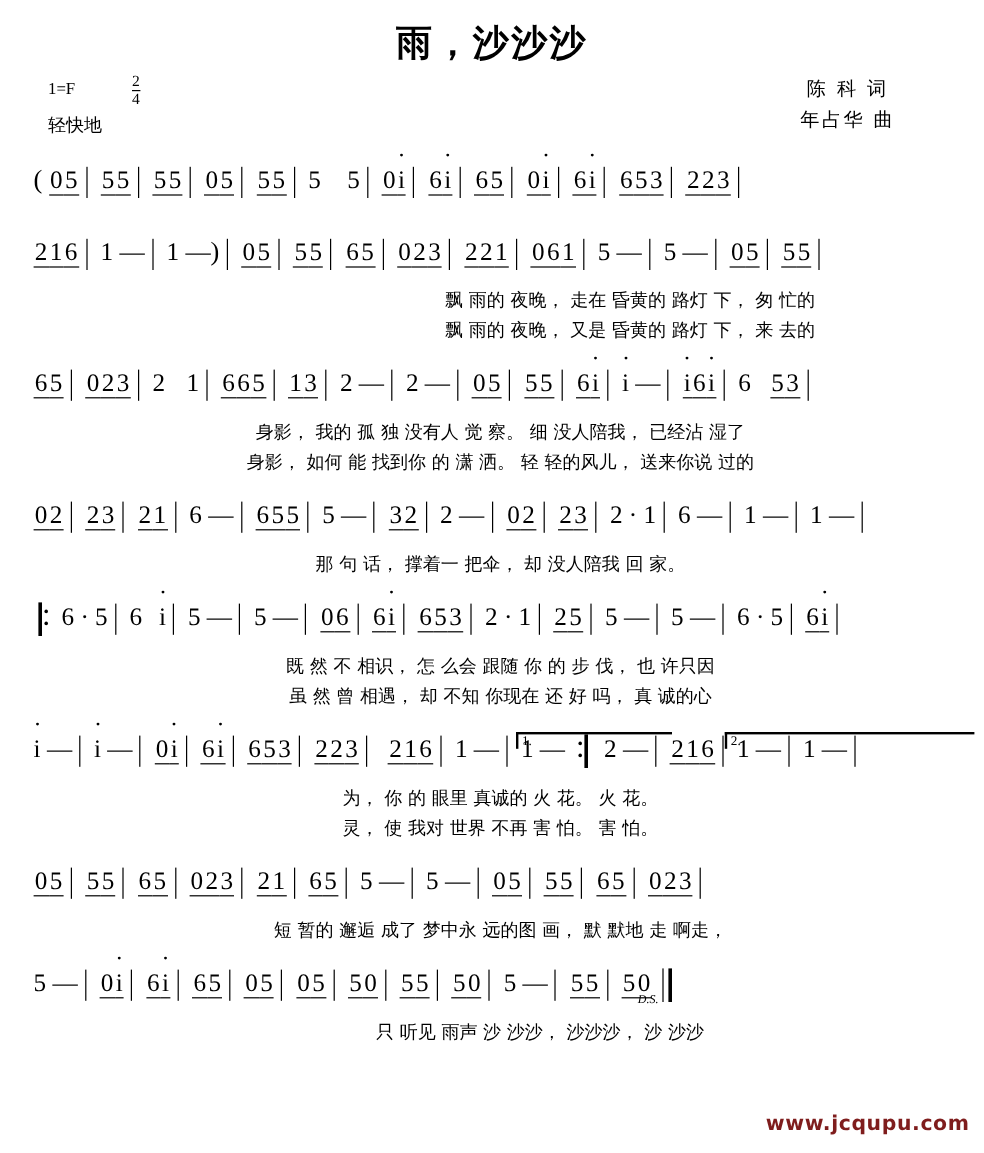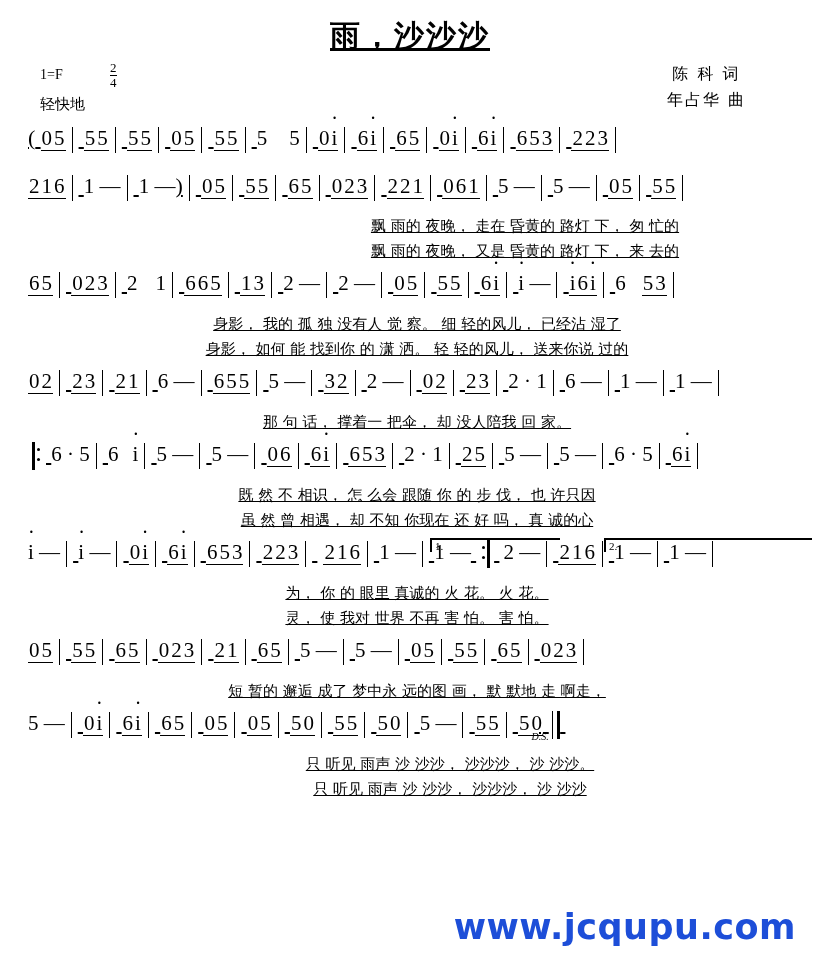--- a/index.html
+++ b/index.html
@@ -14,21 +14,20 @@
     color: #000;
     position: relative;
     overflow: hidden;
   }
   .page {
     position: relative;
     width: 820px;
     height: 961px;
     box-sizing: border-box;
     padding: 0 22px;
-    text-decoration: underline;
   }
   
   .title {
     text-align: center;
     font-size: 30px;
     font-weight: bold;
     letter-spacing: 2px;
     padding-top: 16px;
     font-family: "DejaVu Serif", serif;
   }
@@ -68,21 +67,21 @@
     top: 0px;
     font-size: 16px;
     line-height: 26px;
     font-family: "DejaVu Sans", sans-serif;
     letter-spacing: 2px;
     text-align: center;
   }
   
   .system {
     position: relative;
-    margin-top: 4px;
+    margin-top: 16px;
   }
   .notes-row {
     position: relative;
     height: 44px;
     font-family: "Liberation Serif", serif;
     font-size: 21px;
     white-space: nowrap;
     overflow: visible;
     padding-left: 6px;
   }
@@ -186,26 +185,26 @@
   }
   .ds {
     position: absolute;
     font-size: 10px;
     font-style: italic;
     font-family: "Liberation Serif", serif;
   }
   
   .watermark {
     position: absolute;
-    right: 24px;
+    right: 12px;
     bottom: 14px;
     font-family: "DejaVu Sans", sans-serif;
-    font-size: 35px;
+    font-size: 17px;
     font-weight: bold;
-    color: #1d4ed8;
+    color: #7f1d1d;
     letter-spacing: 0.5px;
   }
 </style>
 </head>
 <body>
 
 <div class="page">
 
   <div class="title">雨，沙沙沙</div>
 
@@ -271,21 +270,21 @@
       <span class="tok beam1"><span class="g">1</span><span class="g">3</span></span><span class="bar"></span>
       <span class="tok">2&nbsp;—</span><span class="bar"></span>
       <span class="tok">2&nbsp;—</span><span class="bar"></span>
       <span class="tok beam1"><span class="g">0</span><span class="g">5</span></span><span class="bar"></span>
       <span class="tok beam1"><span class="g">5</span><span class="g">5</span></span><span class="bar"></span>
       <span class="tok beam1"><span class="g">6</span><span class="g up">i</span></span><span class="bar"></span>
       <span class="tok"><span class="up" style="position:relative;display:inline-block">i</span>&nbsp;—</span><span class="bar"></span>
       <span class="tok beam1"><span class="g up">i</span><span class="g">6</span><span class="g up">i</span></span><span class="bar"></span>
       <span class="tok">6</span><span class="sp" style="width:16px"></span><span class="tok beam1"><span class="g">5</span><span class="g">3</span></span><span class="bar"></span>
     </div>
-    <div class="lyrics" style="padding-left:14px">身影， 我的 孤 独 没有人 觉 察。 细 轻的风儿， 已经沾 湿了</div>
+    <div class="lyrics" style="padding-left:14px">身影， 我的 孤 独 没有人 觉 察。 细 没人陪我， 已经沾 湿了</div>
     <div class="lyrics" style="padding-left:14px">身影， 如何 能 找到你 的 潇 洒。 轻 轻的风儿， 送来你说 过的</div>
   </div>
 
   <div class="system">
     <div class="notes-row">
       <span class="tok beam1"><span class="g">0</span><span class="g">2</span></span><span class="bar"></span>
       <span class="tok beam1"><span class="g">2</span><span class="g">3</span></span><span class="bar"></span>
       <span class="tok beam1"><span class="g">2</span><span class="g">1</span></span><span class="bar"></span>
       <span class="tok">6&nbsp;—</span><span class="bar"></span>
       <span class="tok beam1"><span class="g">6</span><span class="g">5</span><span class="g">5</span></span><span class="bar"></span>
@@ -378,18 +377,17 @@
       <span class="tok beam1"><span class="g">0</span><span class="g">5</span></span><span class="bar"></span>
       <span class="tok beam1"><span class="g">5</span><span class="g">0</span></span><span class="bar"></span>
       <span class="tok beam1"><span class="g">5</span><span class="g">5</span></span><span class="bar"></span>
       <span class="tok beam1"><span class="g">5</span><span class="g">0</span></span><span class="bar"></span>
       <span class="tok">5&nbsp;—</span><span class="bar"></span>
       <span class="tok beam1"><span class="g">5</span><span class="g">5</span></span><span class="bar"></span>
       <span class="tok beam1"><span class="g">5</span><span class="g">0</span></span>
       <span class="endbar"></span>
       <span class="ds" style="position:relative; top:10px; left:-34px;">D.S.</span>
     </div>
-    <div class="lyrics" style="padding-left:80px">只 听见 雨声 沙 沙沙， 沙沙沙， 沙 沙沙。</div>
     <div class="lyrics" style="padding-left:80px">只 听见 雨声 沙 沙沙， 沙沙沙， 沙 沙沙</div>
   </div>
 
   <div class="watermark">www.jcqupu.com</div>
 </div>
 
 </body></html>

